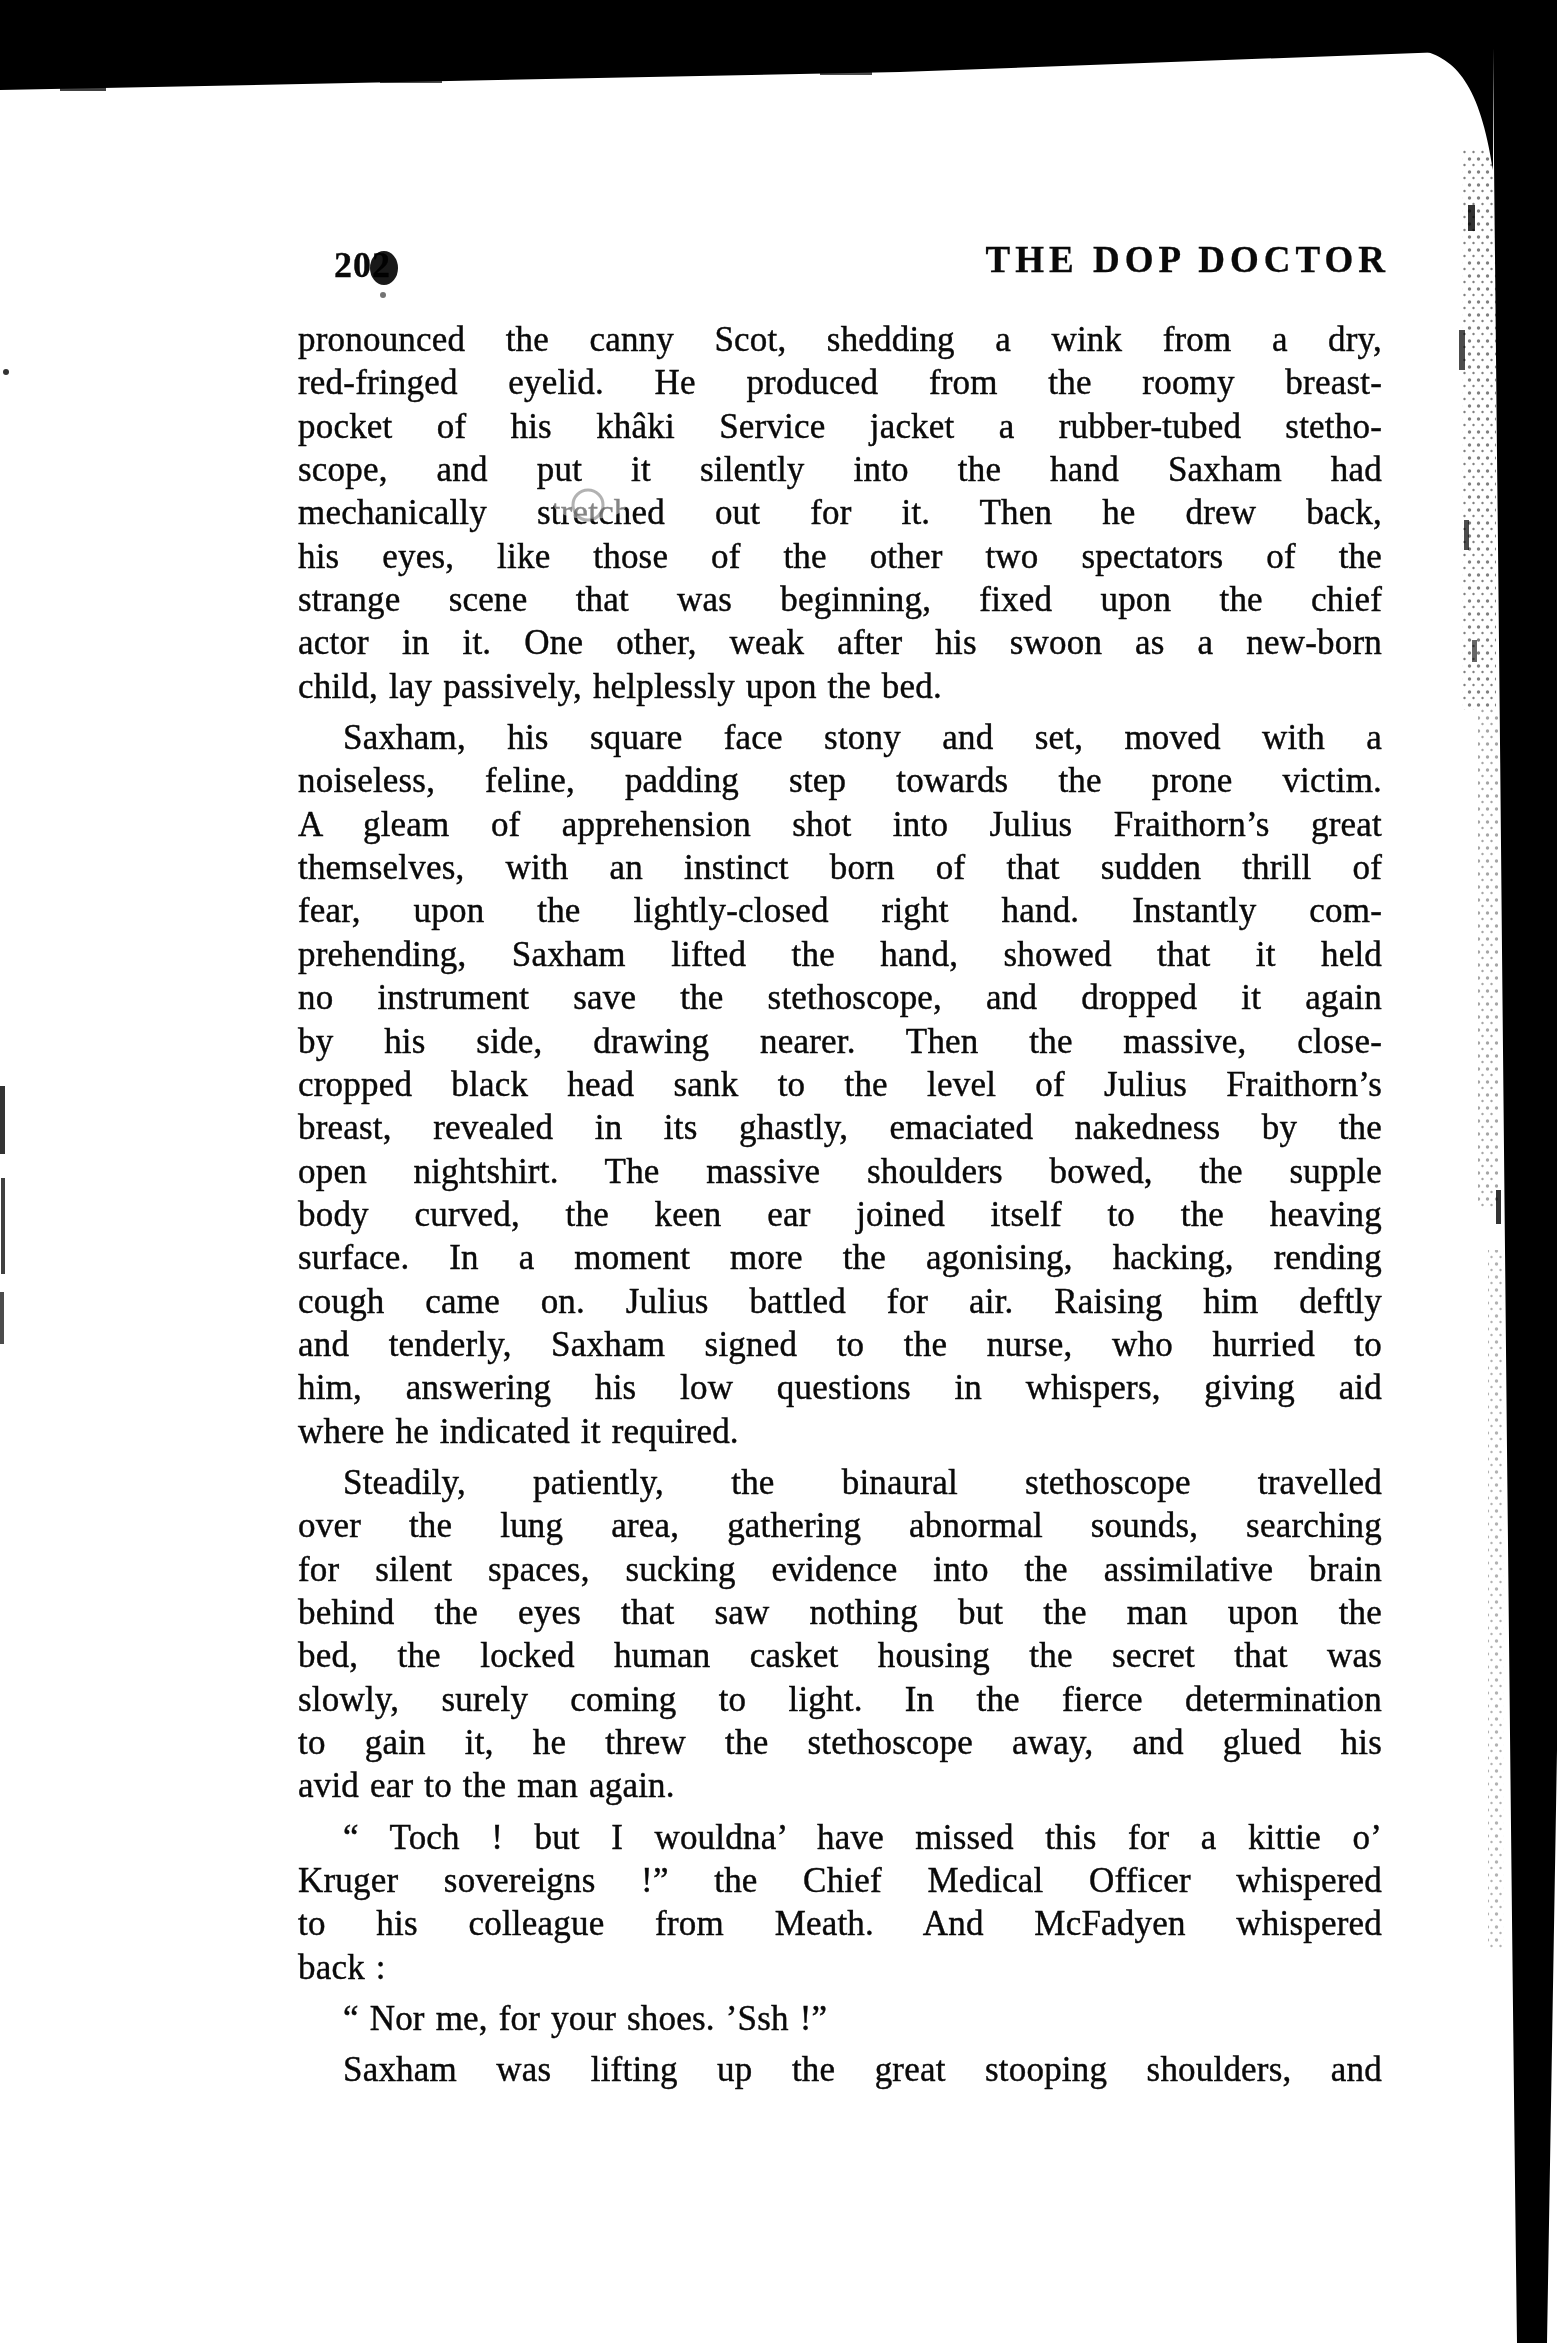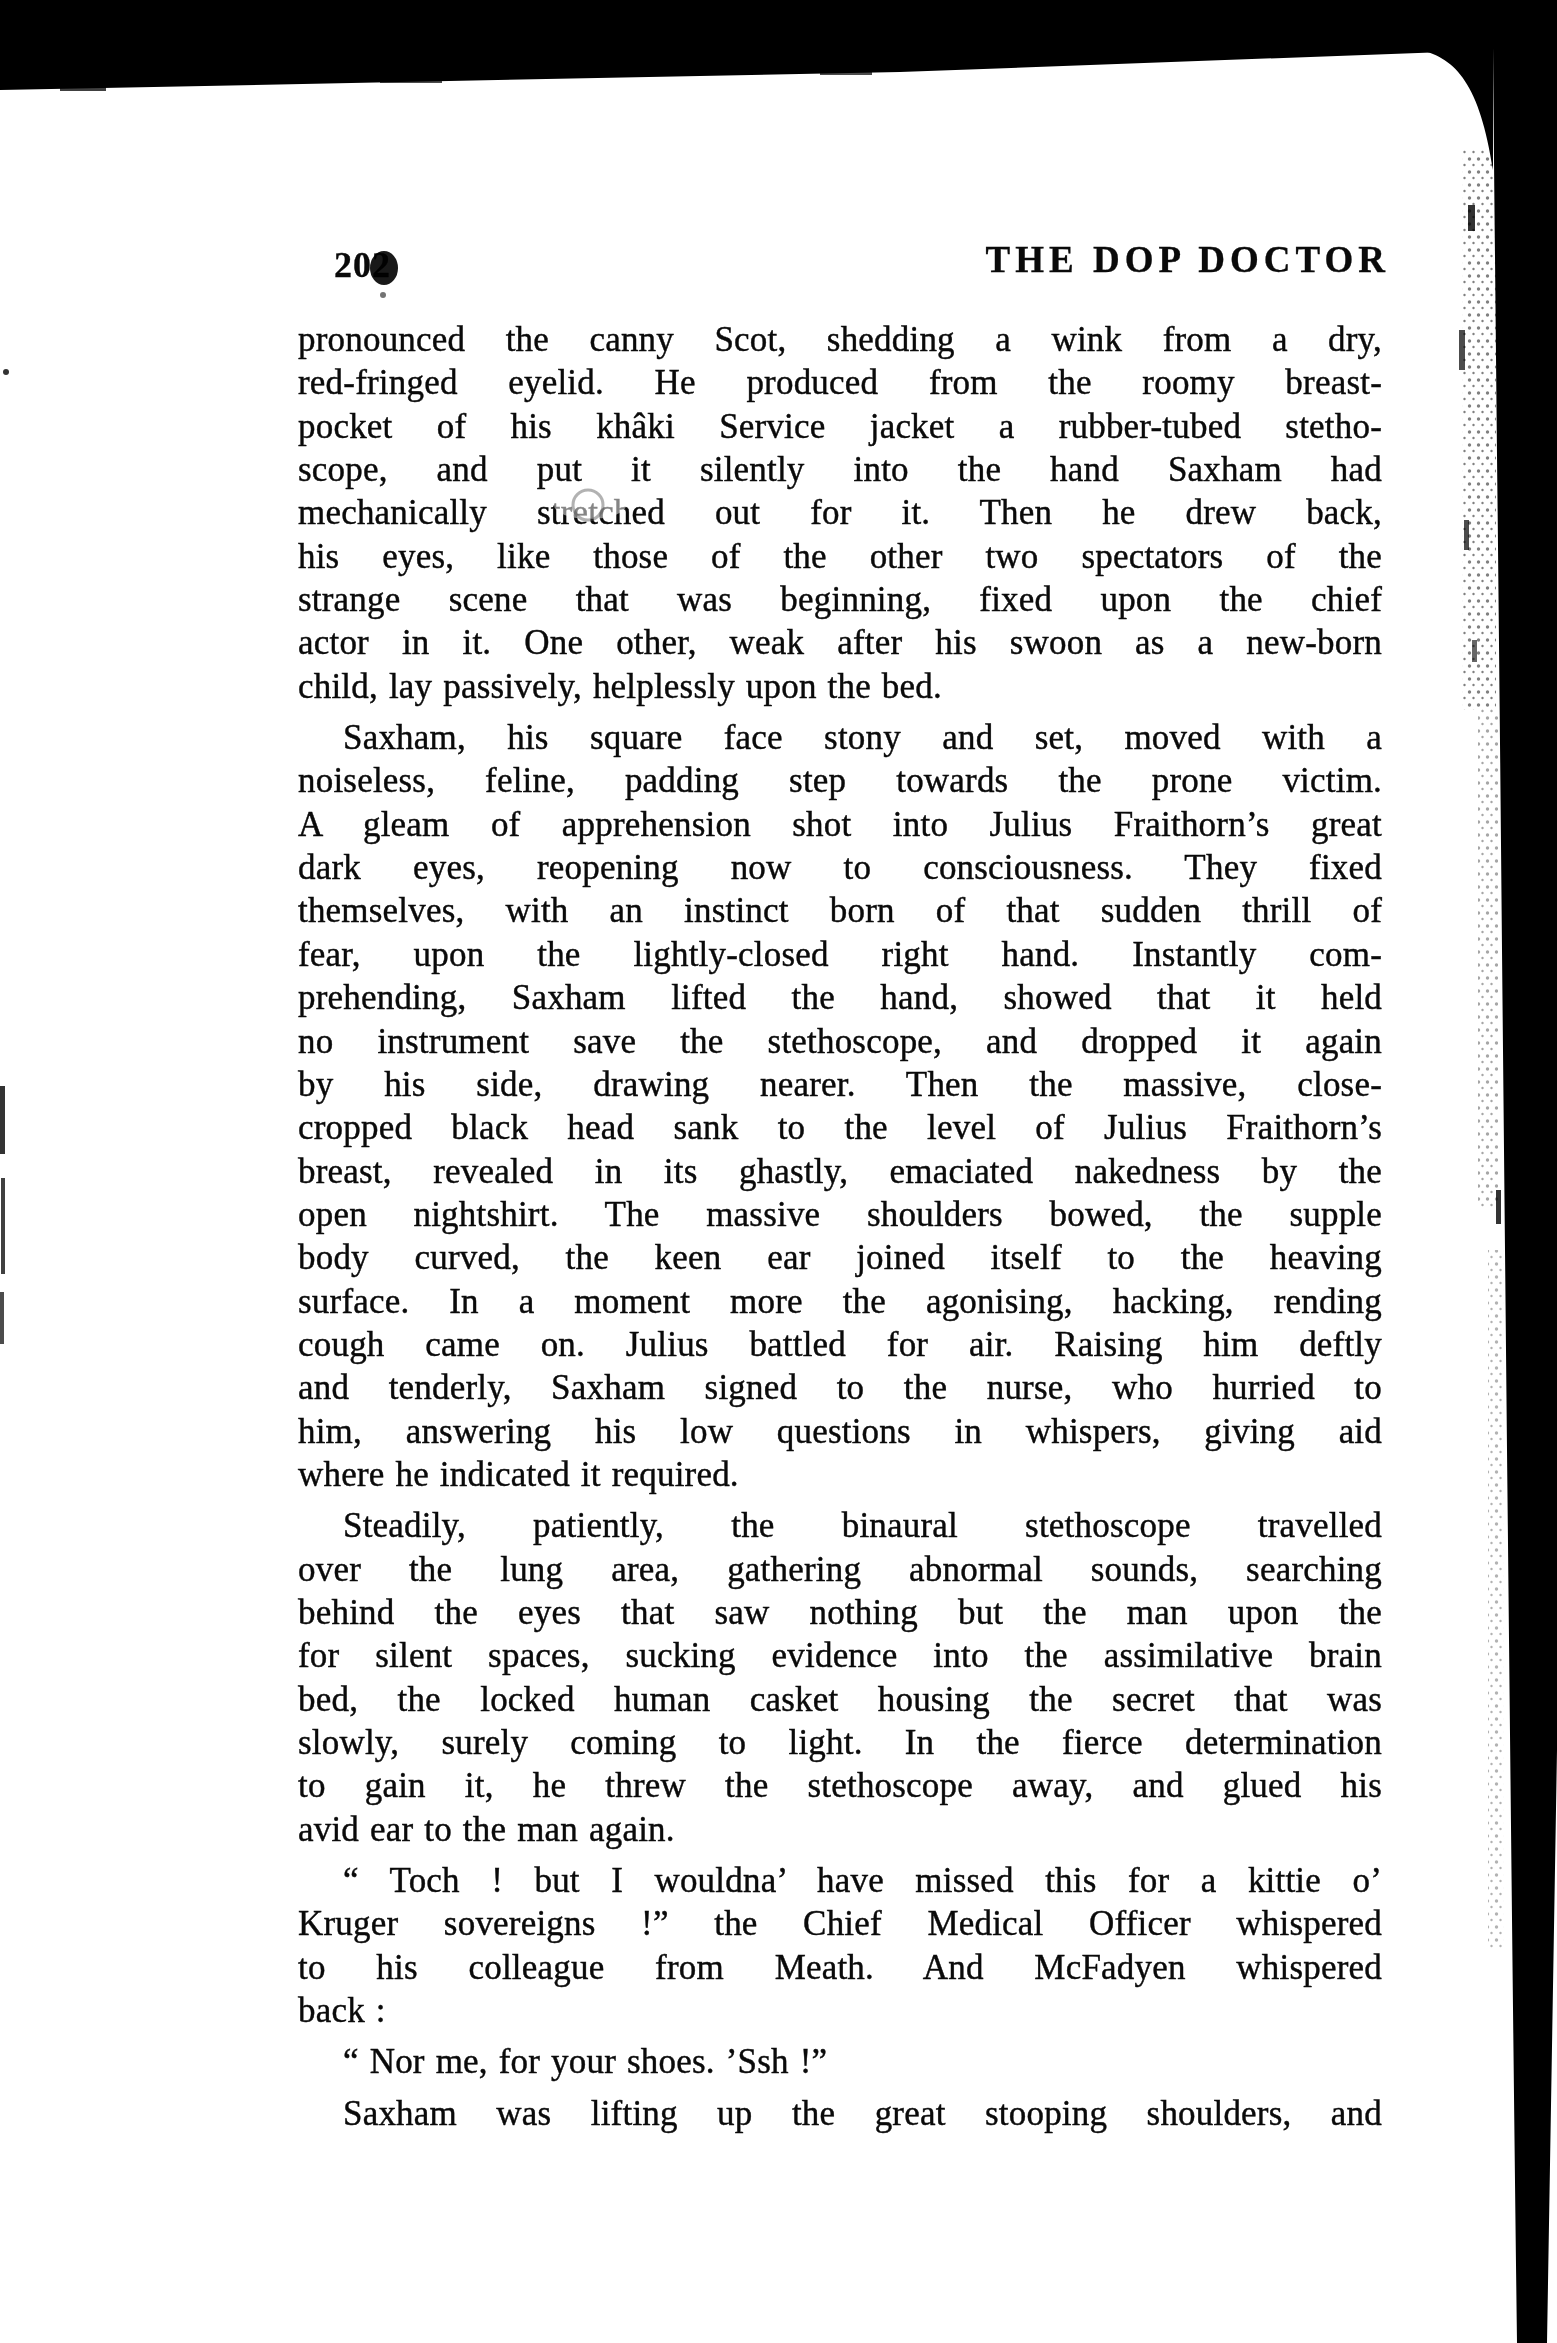--- a/index.html
+++ b/index.html
@@ -58,41 +58,40 @@
         <div class="line">mechanically stretched out for it. Then he drew back,</div>
         <div class="line">his eyes, like those of the other two spectators of the</div>
         <div class="line">strange scene that was beginning, fixed upon the chief</div>
         <div class="line">actor in it. One other, weak after his swoon as a new-born</div>
         <div class="line endline">child, lay passively, helplessly upon the bed.</div>
       </div>
       <div class="para indent">
         <div class="line">Saxham, his square face stony and set, moved with a</div>
         <div class="line">noiseless, feline, padding step towards the prone victim.</div>
         <div class="line">A gleam of apprehension shot into Julius Fraithorn’s great</div>
-        <div class="line">dark eyes, reopening now to consciousness. They fixed</div>
         <div class="line">themselves, with an instinct born of that sudden thrill of</div>
         <div class="line">fear, upon the lightly-closed right hand. Instantly com-</div>
         <div class="line">prehending, Saxham lifted the hand, showed that it held</div>
         <div class="line">no instrument save the stethoscope, and dropped it again</div>
         <div class="line">by his side, drawing nearer. Then the massive, close-</div>
         <div class="line">cropped black head sank to the level of Julius Fraithorn’s</div>
         <div class="line">breast, revealed in its ghastly, emaciated nakedness by the</div>
         <div class="line">open nightshirt. The massive shoulders bowed, the supple</div>
         <div class="line">body curved, the keen ear joined itself to the heaving</div>
         <div class="line">surface. In a moment more the agonising, hacking, rending</div>
         <div class="line">cough came on. Julius battled for air. Raising him deftly</div>
         <div class="line">and tenderly, Saxham signed to the nurse, who hurried to</div>
         <div class="line">him, answering his low questions in whispers, giving aid</div>
         <div class="line endline">where he indicated it required.</div>
       </div>
       <div class="para indent">
         <div class="line">Steadily, patiently, the binaural stethoscope travelled</div>
         <div class="line">over the lung area, gathering abnormal sounds, searching</div>
+        <div class="line">for silent spaces, sucking evidence into the assimilative brain</div>
         <div class="line">behind the eyes that saw nothing but the man upon the</div>
-        <div class="line">for silent spaces, sucking evidence into the assimilative brain</div>
         <div class="line">bed, the locked human casket housing the secret that was</div>
         <div class="line">slowly, surely coming to light. In the fierce determination</div>
         <div class="line">to gain it, he threw the stethoscope away, and glued his</div>
         <div class="line endline">avid ear to the man again.</div>
       </div>
       <div class="para indent">
         <div class="line">“ Toch ! but I wouldna’ have missed this for a kittie o’</div>
         <div class="line">Kruger sovereigns !” the Chief Medical Officer whispered</div>
         <div class="line">to his colleague from Meath. And McFadyen whispered</div>
         <div class="line endline">back :</div>

